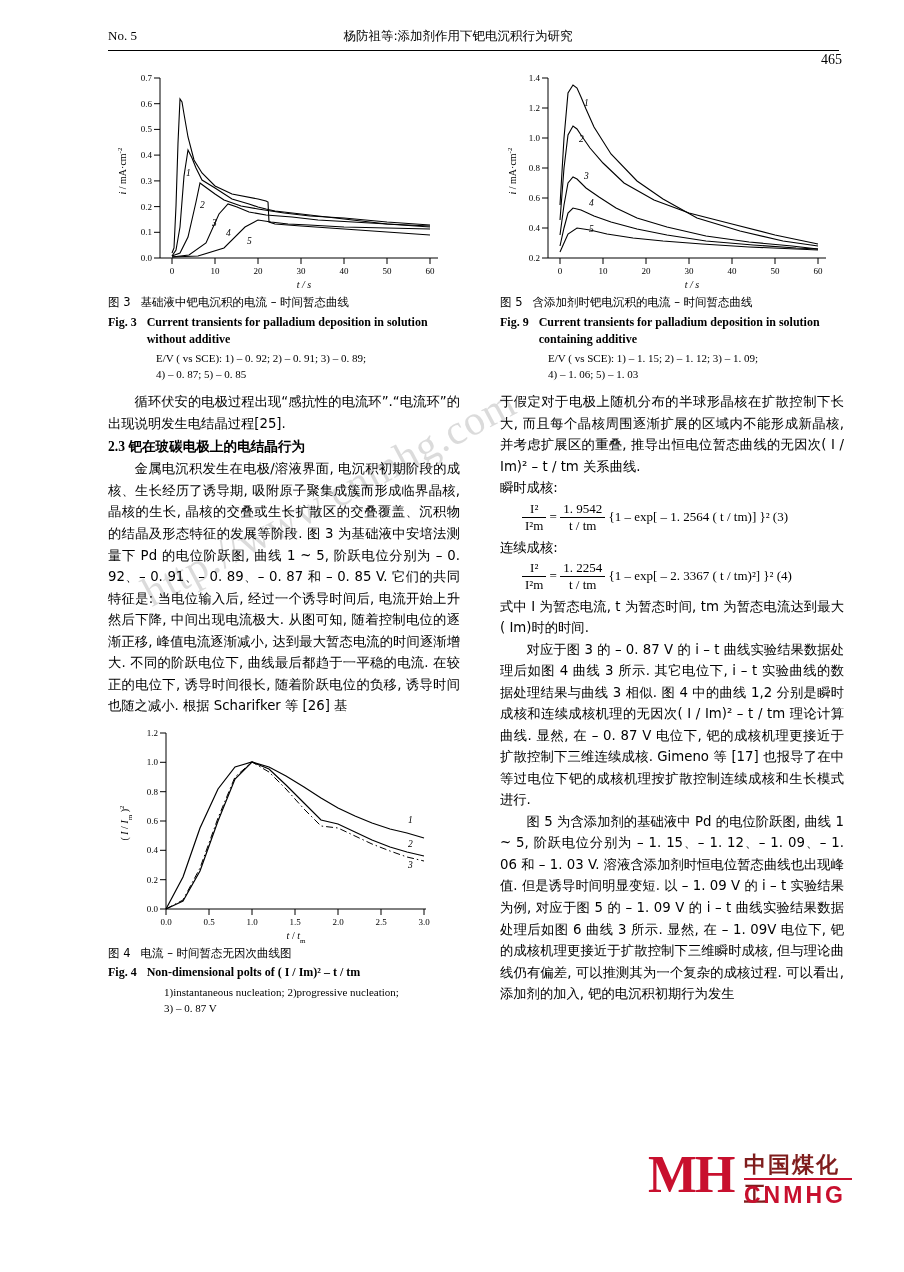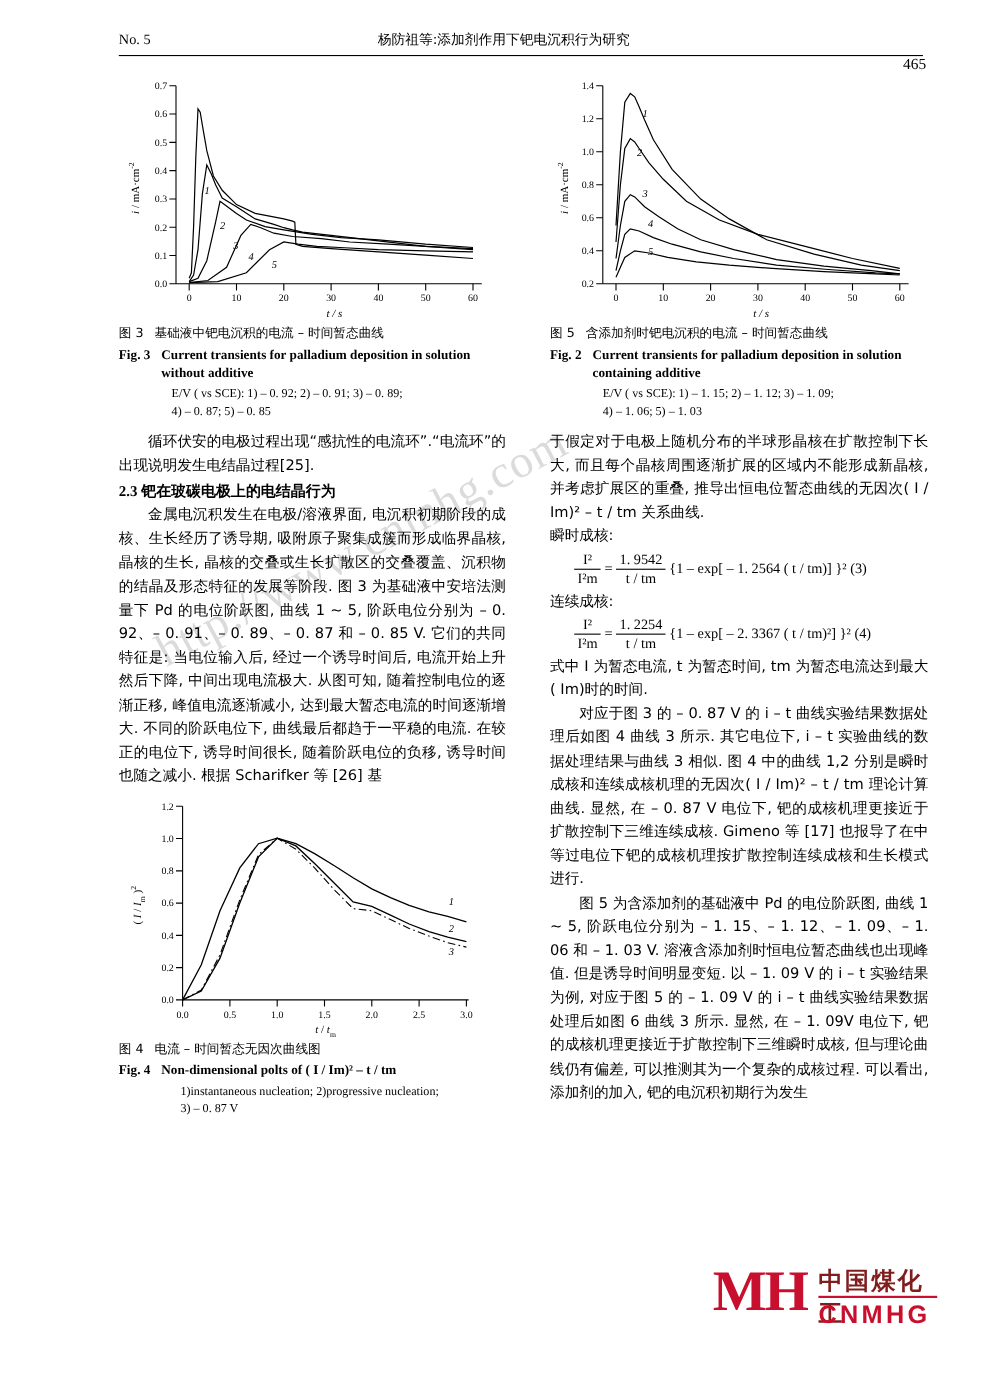--- a/index.html
+++ b/index.html
@@ -281,21 +281,21 @@
           <text x="89" y="166">5</text>
         </g>
       </svg>
 
       <div class="figcap">
         <div class="capline">
           <span class="caplabel cn">图 5</span>
           <span class="captext cn">含添加剂时钯电沉积的电流 – 时间暂态曲线</span>
         </div>
         <div class="capline" style="margin-top:3px">
-          <span class="caplabel en">Fig. 2</span>
+          <span class="caplabel en">Fig. 9</span>
           <span class="captext en">Current transients for palladium deposition in solution containing additive</span>
         </div>
         <div class="cond" style="margin-top:3px;padding-left:48px">E/V ( vs SCE): 1) – 1. 15; 2) – 1. 12; 3) – 1. 09;</div>
         <div class="cond" style="padding-left:48px">4) – 1. 06; 5) – 1. 03</div>
       </div>
     </div>
 
     <div class="txt" style="margin-top:8px">
       <p class="noind">于假定对于电极上随机分布的半球形晶核在扩散控制下长大, 而且每个晶核周围逐渐扩展的区域内不能形成新晶核, 并考虑扩展区的重叠, 推导出恒电位暂态曲线的无因次( I / Im)² – t / tm 关系曲线.</p>
     </div>

